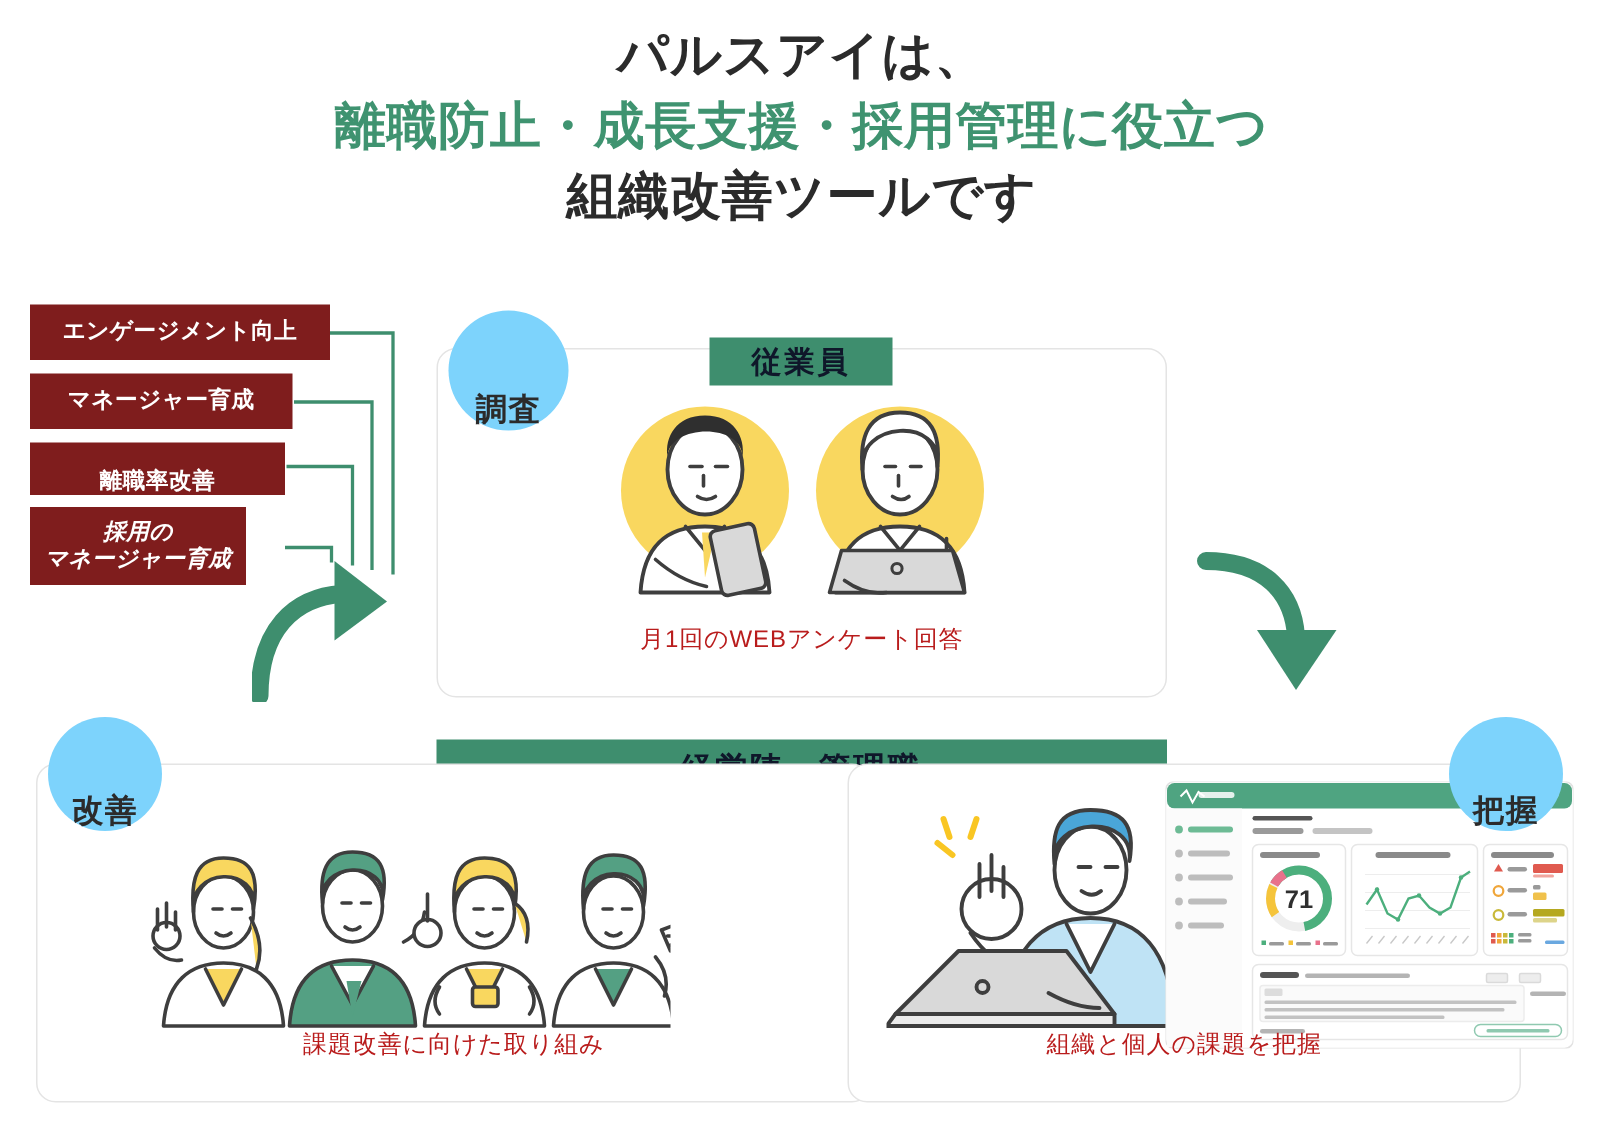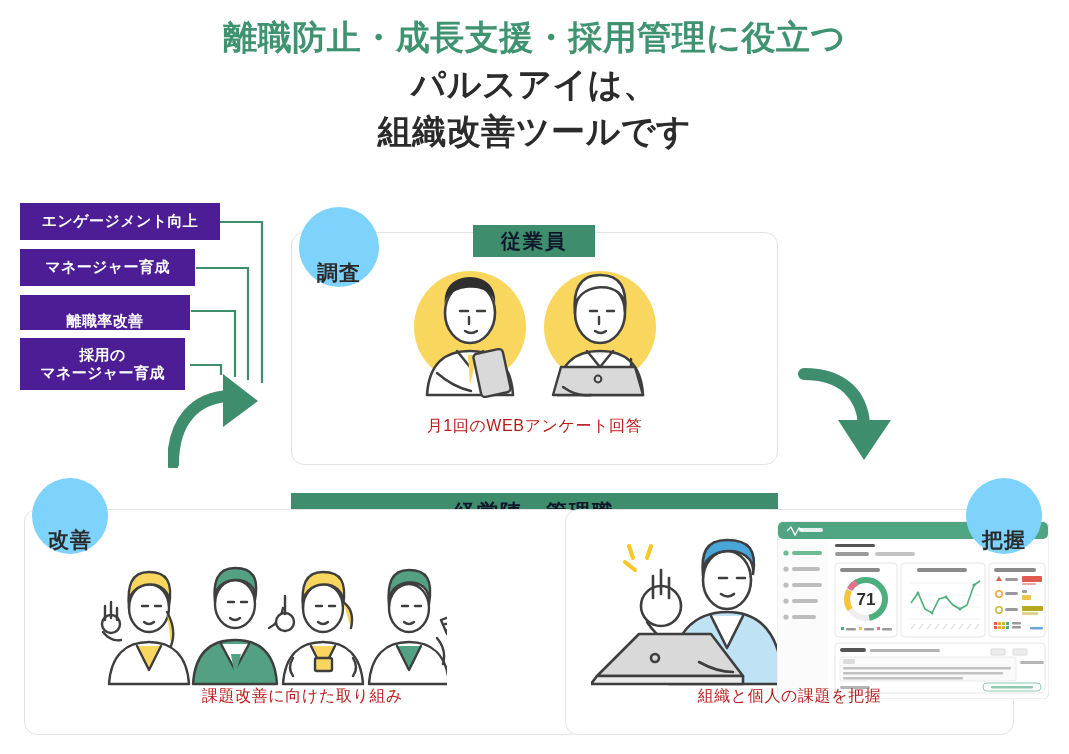--- a/index.html
+++ b/index.html
@@ -13,29 +13,29 @@
   #headline{
     position:absolute;left:0;top:14px;width:1069px;text-align:center;
     font-size:34px;font-weight:bold;line-height:1.38;letter-spacing:.5px;
     color:#2b2b2b;
   }
   #headline .line{display:block;white-space:nowrap;}
   #headline .accent{color:#3f9370;}
 
   
   .tagbox{
-    position:absolute;background:#4c1d95;color:#ffffff;
+    position:absolute;background:#7f1d1d;color:#ffffff;
     font-size:15px;font-weight:bold;letter-spacing:.4px;
     display:flex;align-items:center;justify-content:center;
     text-align:center;line-height:1.22;box-sizing:border-box;
   }
   #tag0{left:20px;top:203px;width:200px;height:37px;}
   #tag1{left:20px;top:249px;width:175px;height:37px;font-family:Liberation Serif, serif;}
   #tag2{left:20px;top:295px;width:170px;height:35px;align-items:flex-end;}
-  #tag3{left:20px;top:338px;width:165px;height:52px;}
+  #tag3{left:20px;top:338px;width:144px;height:52px;font-style:italic;}
 
   
   .card{
     position:absolute;background:#ffffff;border:1px solid #e4e4e4;
     border-radius:13px;box-sizing:border-box;
   }
   #card-survey{left:291px;top:232px;width:487px;height:233px;}
   #card-improve{left:24px;top:509px;width:557px;height:226px;}
   #card-grasp{left:565px;top:509px;width:449px;height:226px;}
 
@@ -68,22 +68,22 @@
   #arrow-down{left:796px;top:362px;}
   #arrow-left{left:516px;top:586px;}
 
   
   .illus{position:absolute;}
 </style>
 </head>
 <body>
 
 <div id="headline">
+  <span class="line">パルスアイは、</span>
   <span class="line accent">離職防止・成長支援・採用管理に役立つ</span>
-  <span class="line">パルスアイは、</span>
   <span class="line">組織改善ツールです</span>
 </div>
 
 <div class="tagbox" id="tag0">
   <span>エンゲージメント向上</span>
 </div>
 <div class="tagbox" id="tag1">
   <span>マネージャー育成</span>
 </div>
 <div class="tagbox" id="tag2">

